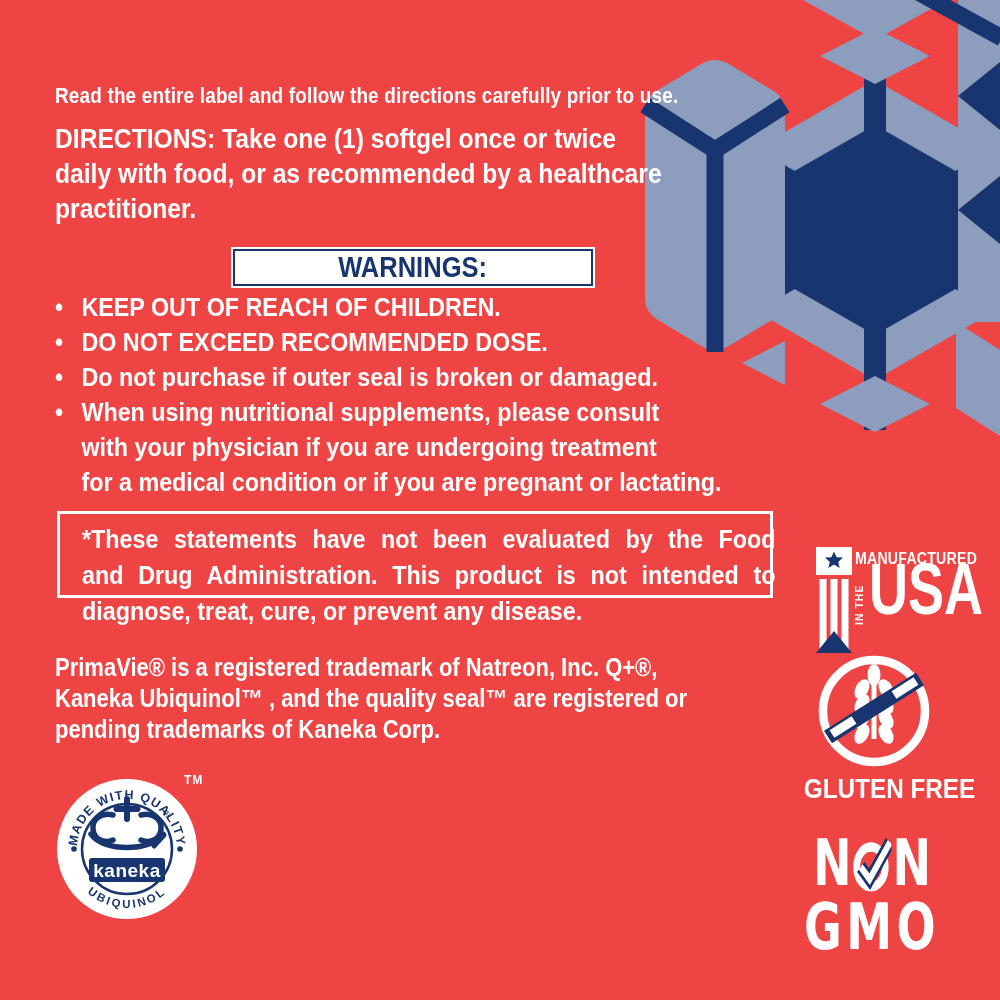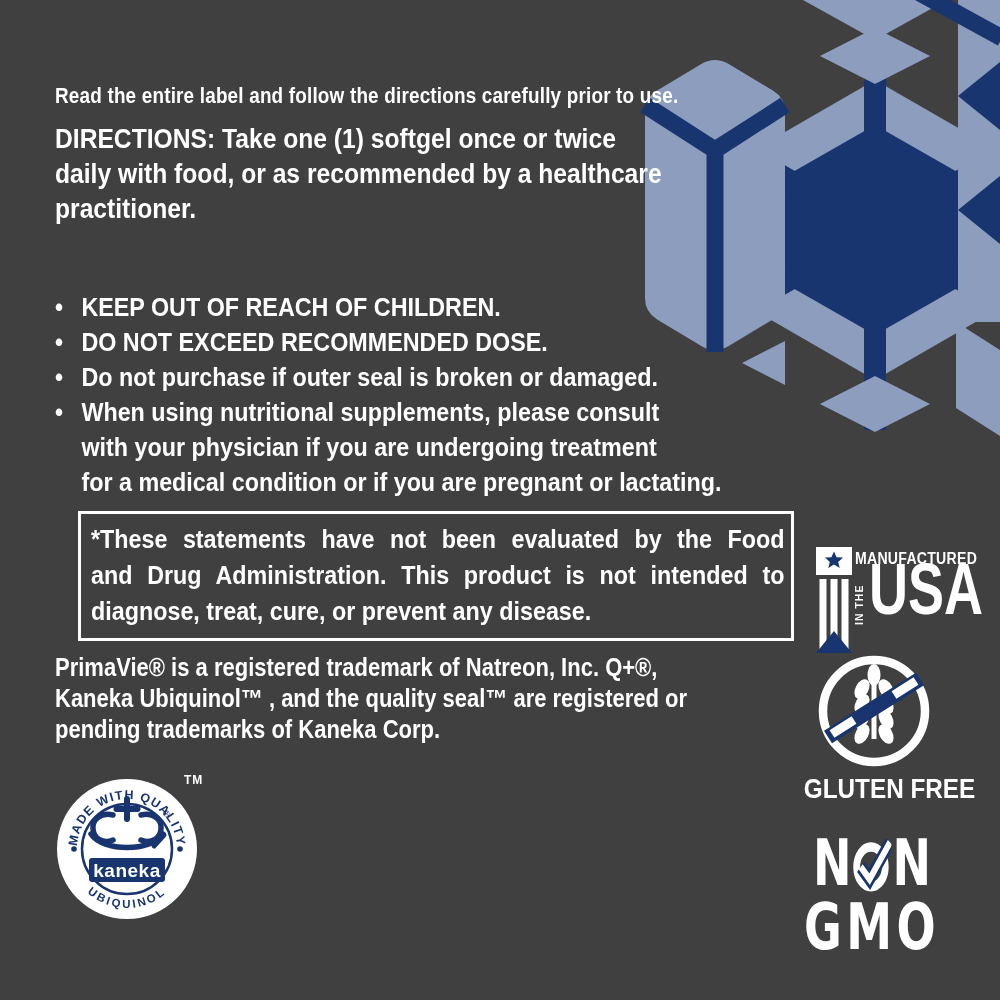--- a/index.html
+++ b/index.html
@@ -1,34 +1,34 @@
 <!DOCTYPE html>
 <html><head>
 <meta charset="utf-8">
 <style>
   html,body{margin:0;padding:0;background:#183570;}
-  .canvas{position:relative;width:1000px;height:1000px;background:#404040;overflow:hidden;
+  .canvas{position:relative;width:1000px;height:1000px;background:#ef4444;overflow:hidden;
           font-family:"Liberation Sans",sans-serif;color:#fff;text-decoration:underline;}
   .abs{position:absolute;}
   .cond{transform:scaleX(0.88);transform-origin:0 0;}
 
   
   .pattern{position:absolute;top:0;right:0;width:400px;height:470px;}
 
   
   .intro{left:55px;top:84px;width:900px;font-size:21.5px;font-weight:bold;letter-spacing:.2px;}
   .directions{left:55px;top:121px;width:880px;font-size:28px;font-weight:bold;line-height:35px;}
   .warnbox{left:233px;top:249px;width:356px;height:33px;background:#fff;border:2.5px solid #183570;
            box-shadow:0 0 0 2px #fff;display:flex;align-items:center;justify-content:center;}
   .warnbox span{color:#183570;font-size:29px;font-weight:bold;transform:scaleX(0.88);}
   .bullets{left:55px;top:290px;width:880px;font-size:26.5px;font-weight:bold;line-height:35px;}
   .bullet-row{display:flex;align-items:flex-start;}
   .dot{width:30px;flex:0 0 30px;font-size:26px;line-height:35px;}
-  .fdabox{left:57px;top:511px;width:716px;height:130px;border:3px solid #fff;box-sizing:border-box;
-          padding:7px 10px;margin-left:21px;}
+  .fdabox{left:57px;top:511px;width:716px;height:87px;border:3px solid #fff;box-sizing:border-box;
+          padding:7px 22px;}
   .fda-inner{width:788px;font-size:26.5px;font-weight:bold;line-height:36px;}
   .just{text-align:justify;text-align-last:justify;}
   .tmnote{left:55px;top:652px;width:860px;font-size:25px;font-weight:bold;line-height:31px;}
 
   
   .kaneka{left:57px;top:779px;width:160px;height:150px;}
   .kaneka-tm{position:absolute;left:127px;top:-6px;font-size:12px;font-weight:bold;letter-spacing:1px;}
 
   
   .usa{left:816px;top:545px;width:160px;height:106px;}
@@ -99,20 +99,23 @@
   </svg>
 
   <div class="abs intro cond">Read the entire label and follow the directions carefully prior to use.</div>
 
   <div class="abs directions cond">
     <div>DIRECTIONS: Take one (1) softgel once or twice</div>
     <div>daily with food, or as recommended by a healthcare</div>
     <div>practitioner.</div>
   </div>
 
+  <div class="abs warnbox">
+    <span>WARNINGS:</span>
+  </div>
 
   <div class="abs bullets cond">
     <div class="bullet-row">
       <span class="dot">•</span>
       <div>
           <div>KEEP OUT OF REACH OF CHILDREN.</div>
         </div>
     </div>
     <div class="bullet-row">
       <span class="dot">•</span>

